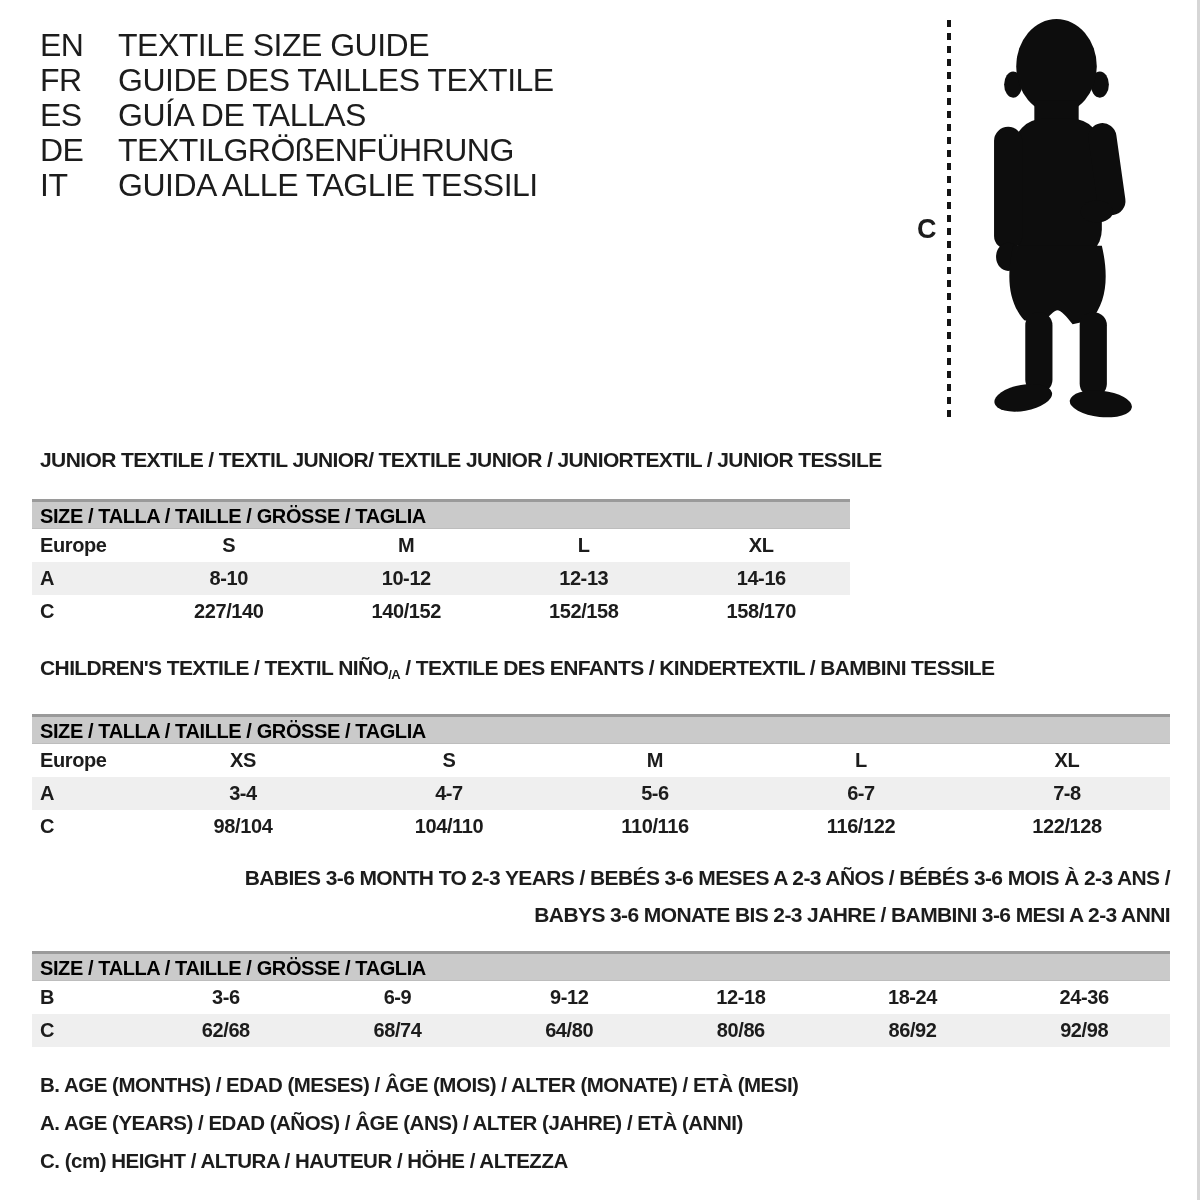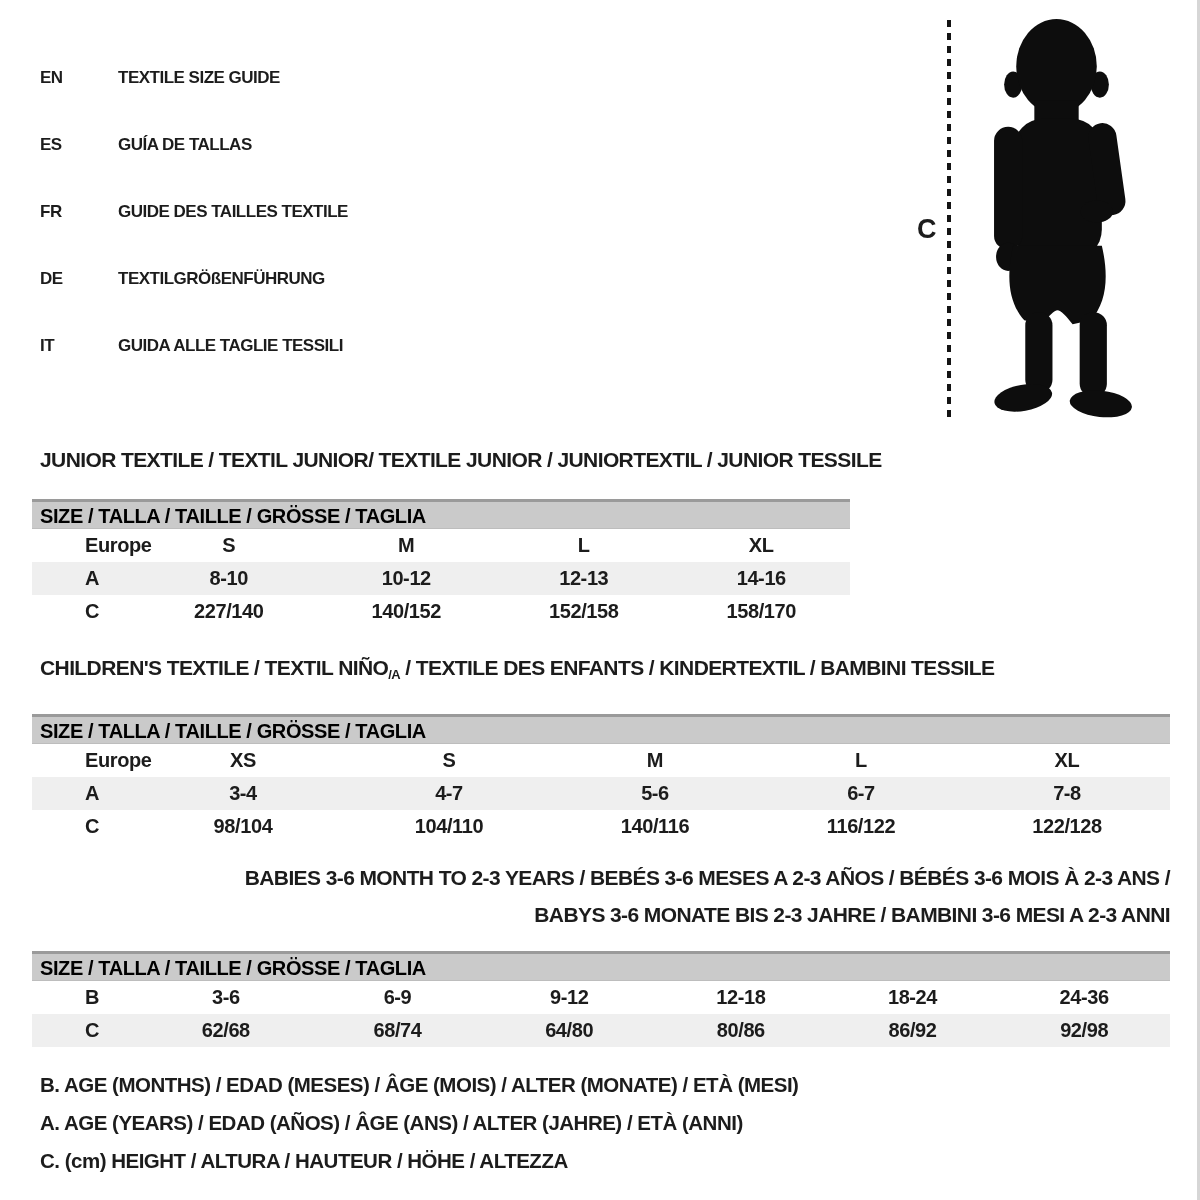--- a/index.html
+++ b/index.html
@@ -7,21 +7,21 @@
     width:1200px;height:1200px;position:relative;overflow:hidden;
     background:#ffffff;
     font-family:"Liberation Sans", sans-serif;
     color:#1c1c1c;
     -webkit-font-smoothing:antialiased;
   }
   .edge-line{position:absolute;right:0;top:0;width:3px;height:1200px;background:#d6d6d6;}
 
   
   .lang-list{position:absolute;left:40px;top:28px;}
-  .lang-row{display:flex;line-height:35px;font-size:17px;font-weight:700;letter-spacing:-0.5px;white-space:nowrap;margin-top:32px;}
+  .lang-row{display:flex;line-height:35px;font-size:32px;font-weight:400;letter-spacing:-0.5px;white-space:nowrap;}
   .lang-code{width:78px;}
 
   
   .figure-area{position:absolute;left:915px;top:12px;width:240px;height:412px;}
   .measure-label{position:absolute;left:2px;top:202px;font-size:27px;font-weight:700;}
   .dashed-line{
     position:absolute;left:32px;top:8px;width:4px;height:398px;
     background:repeating-linear-gradient(to bottom,#141414 0 7px,transparent 7px 13px);
   }
   .baby-svg{position:absolute;left:52px;top:0px;}
@@ -44,44 +44,44 @@
     height:30px;line-height:28px;box-sizing:border-box;
     background:#cacaca;border-top:3px solid #9a9a9a;border-bottom:1px solid #bdbdbd;
     font-size:20px;font-weight:700;letter-spacing:-0.4px;color:#000000;
     padding-left:8px;white-space:nowrap;
   }
   .trow{display:grid;height:33px;line-height:33px;font-size:20px;font-weight:700;letter-spacing:-0.4px;}
   .g4{grid-template-columns:108px repeat(4,1fr);}
   .g5{grid-template-columns:108px repeat(5,1fr);}
   .g6{grid-template-columns:108px repeat(6,1fr);}
   .shaded{background:#efefef;}
-  .rlabel{padding-left:8px;text-align:left;margin-left:45px;}
+  .rlabel{padding-left:8px;text-align:left;}
   .cell{text-align:center;}
 
   
   .footnotes{position:absolute;left:40px;top:1066px;}
   .footnote{font-size:20.5px;font-weight:700;letter-spacing:-0.5px;line-height:38px;white-space:nowrap;}
 </style>
 </head>
 <body>
 
 <div class="edge-line"></div>
 
 <header class="lang-list">
   <div class="lang-row">
     <span class="lang-code">EN</span>
     <span class="lang-title">TEXTILE SIZE GUIDE</span>
   </div>
   <div class="lang-row">
+    <span class="lang-code">FR</span>
+    <span class="lang-title">GUIDE DES TAILLES TEXTILE</span>
+  </div>
+  <div class="lang-row">
     <span class="lang-code">ES</span>
     <span class="lang-title">GUÍA DE TALLAS</span>
-  </div>
-  <div class="lang-row">
-    <span class="lang-code">FR</span>
-    <span class="lang-title">GUIDE DES TAILLES TEXTILE</span>
   </div>
   <div class="lang-row">
     <span class="lang-code">DE</span>
     <span class="lang-title">TEXTILGRÖßENFÜHRUNG</span>
   </div>
   <div class="lang-row">
     <span class="lang-code">IT</span>
     <span class="lang-title">GUIDA ALLE TAGLIE TESSILI</span>
   </div>
 </header>
@@ -152,21 +152,21 @@
       <span class="cell">3-4</span>
       <span class="cell">4-7</span>
       <span class="cell">5-6</span>
       <span class="cell">6-7</span>
       <span class="cell">7-8</span>
     </div>
     <div class="trow g5">
       <span class="rlabel">C</span>
       <span class="cell">98/104</span>
       <span class="cell">104/110</span>
-      <span class="cell">140/116</span>
+      <span class="cell">110/116</span>
       <span class="cell">116/122</span>
       <span class="cell">122/128</span>
     </div>
   </div>
 </section>
 
 <section class="table-block t3">
   <h2 class="section-title">
     <div>BABIES 3-6 MONTH TO 2-3 YEARS / BEBÉS 3-6 MESES A 2-3 AÑOS / BÉBÉS 3-6 MOIS À 2-3 ANS /</div>
     <div>BABYS 3-6 MONATE BIS 2-3 JAHRE / BAMBINI 3-6 MESI A 2-3 ANNI</div>

